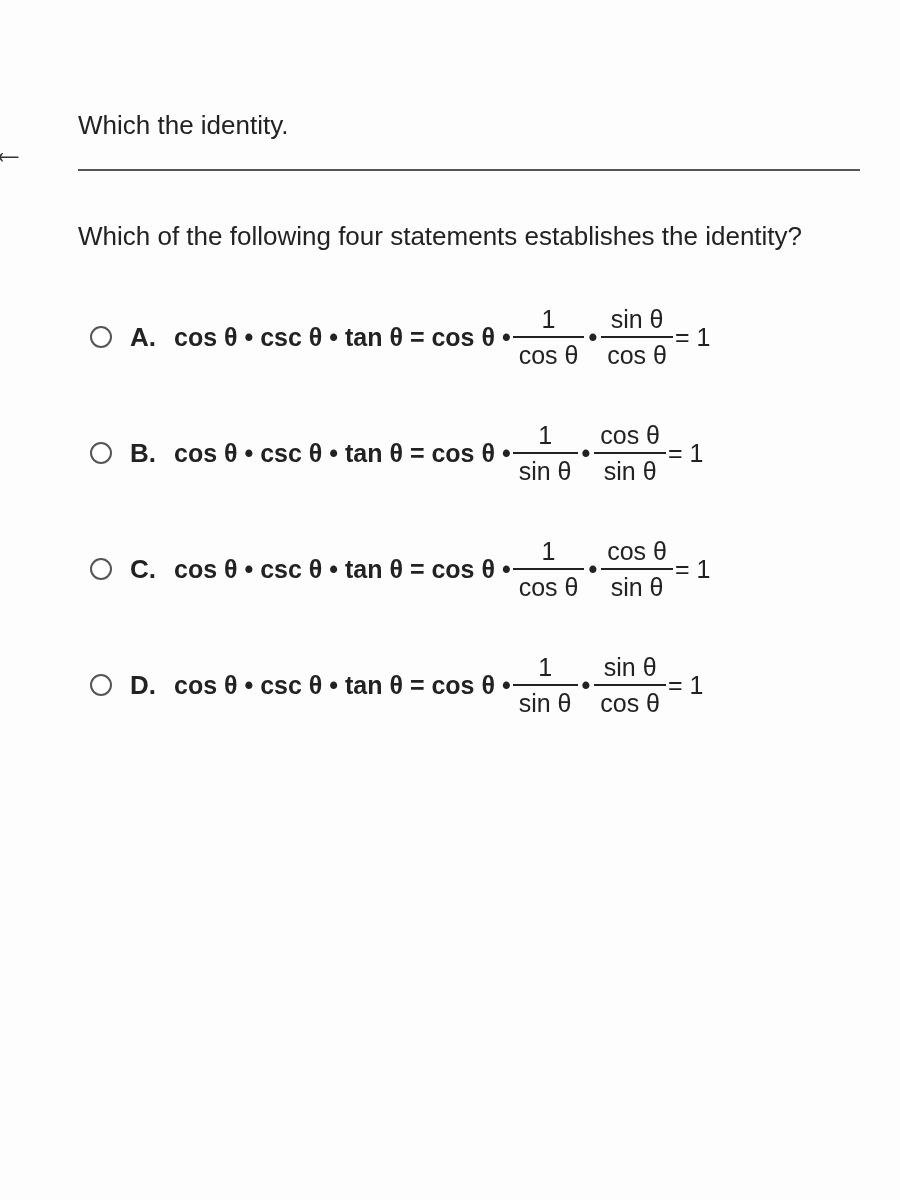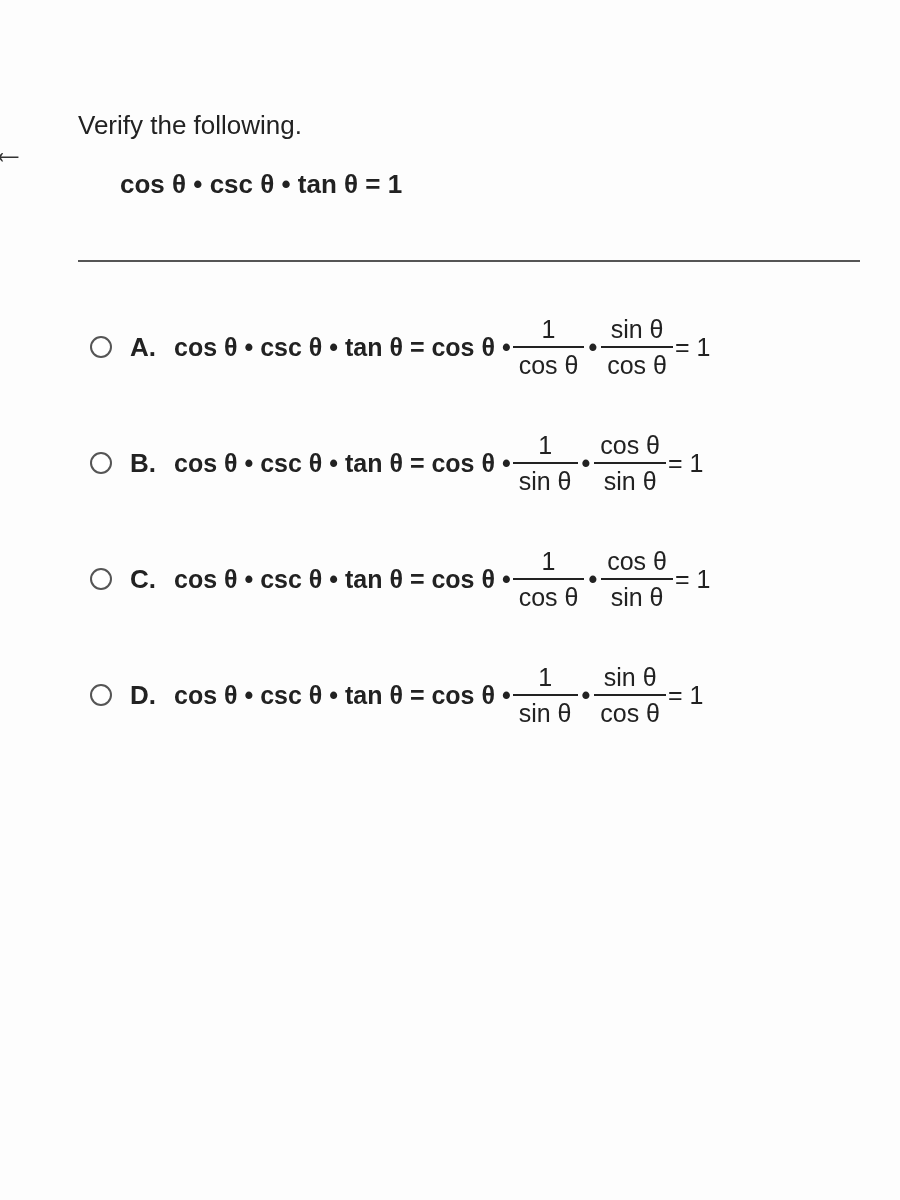--- a/index.html
+++ b/index.html
@@ -108,26 +108,26 @@
     white-space: nowrap;
   }
 </style>
 </head>
 <body>
 
 <div class="back-arrow">←</div>
 
 <div class="page">
 
-  <div class="prompt">Verify the following.</div>
-
-  <div class="identity">cos θ • csc θ • tan θ = 1</div>
+  <div class="prompt">Which the identity.</div>
+
 
   <hr class="divider">
 
+  <div class="question">Which of the following four statements establishes the identity?</div>
 
   <div class="options">
 
     <div class="option">
       <div class="radio"></div>
       <span class="letter">A.</span>
       <div class="expr">
         <span class="lhs">cos θ • csc θ • tan θ = cos θ •</span>
         <span class="frac">
           <span class="num">1</span>

